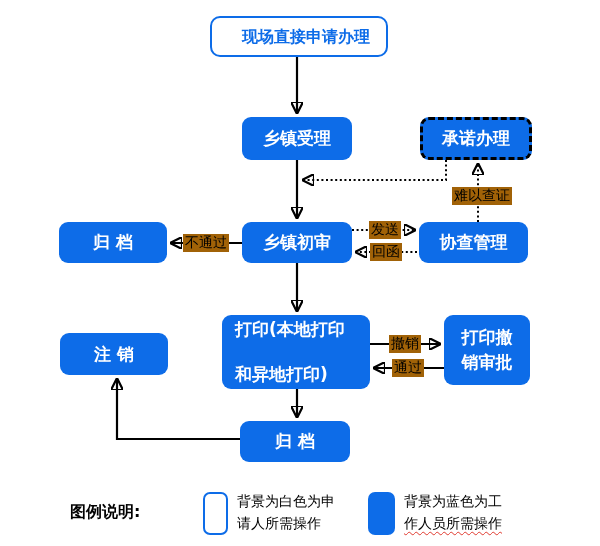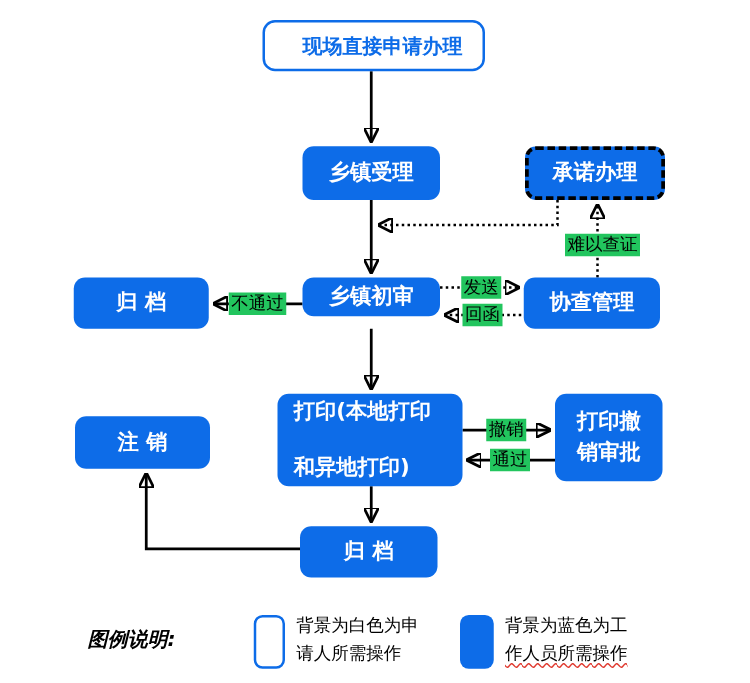--- a/index.html
+++ b/index.html
@@ -19,25 +19,25 @@
   }
   .node.white-node {
     background:#ffffff; border:2px solid var(--blue); color:var(--blue);
     font-size:16px; border-radius:10px;padding-left:14px;
   }
   .node.dashed-node { border:3px dashed #000000; }
   .node.multi { flex-direction:column; }
   .node.left-text { align-items:flex-start; padding-left:13px; text-align:left;gap:20px; }
 
   .edge-label {
-    position:absolute; transform:translate(-50%,-50%); background:#22c55e;
+    position:absolute; transform:translate(-50%,-50%); background:#a16207;
     color:#000000; font-size:14px; padding:0 2px; white-space:nowrap; z-index:3;
   }
 
-  .legend-title { position:absolute; left:70px; top:502px; font-size:16px; font-weight:bold; color:#000;font-style:italic; }
+  .legend-title { position:absolute; left:70px; top:502px; font-size:16px; font-weight:bold; color:#000; }
   .legend-swatch {
     position:absolute; width:25px; height:43px; box-sizing:border-box; border-radius:7px;
   }
   .legend-swatch.white { left:203px; top:492px; background:#fff; border:2px solid var(--blue); }
   .legend-swatch.blue  { left:368px; top:492px; width:27px; background:var(--blue); }
   .legend-text { position:absolute; top:490px; font-size:14px; color:#000; line-height:22px; white-space:nowrap; }
   .legend-text.first  { left:237px; }
   .legend-text.second { left:404px; }
   .legend-text span { display:block; }
   .wavy {
@@ -79,21 +79,21 @@
   </div>
 
   <div class="node dashed-node" style="left:420px;top:117px;width:112px;height:43px">
     <span>承诺办理</span>
   </div>
 
   <div class="node" style="left:59px;top:222px;width:108px;height:41px">
     <span>归 档</span>
   </div>
 
-  <div class="node" style="left:242px;top:222px;width:110px;height:31px">
+  <div class="node" style="left:242px;top:222px;width:110px;height:41px">
     <span>乡镇初审</span>
   </div>
 
   <div class="node" style="left:419px;top:222px;width:109px;height:41px">
     <span>协查管理</span>
   </div>
 
   <div class="node multi left-text" style="left:222px;top:315px;width:148px;height:74px">
     <span>打印(本地打印</span>
     <span>和异地打印)</span>

